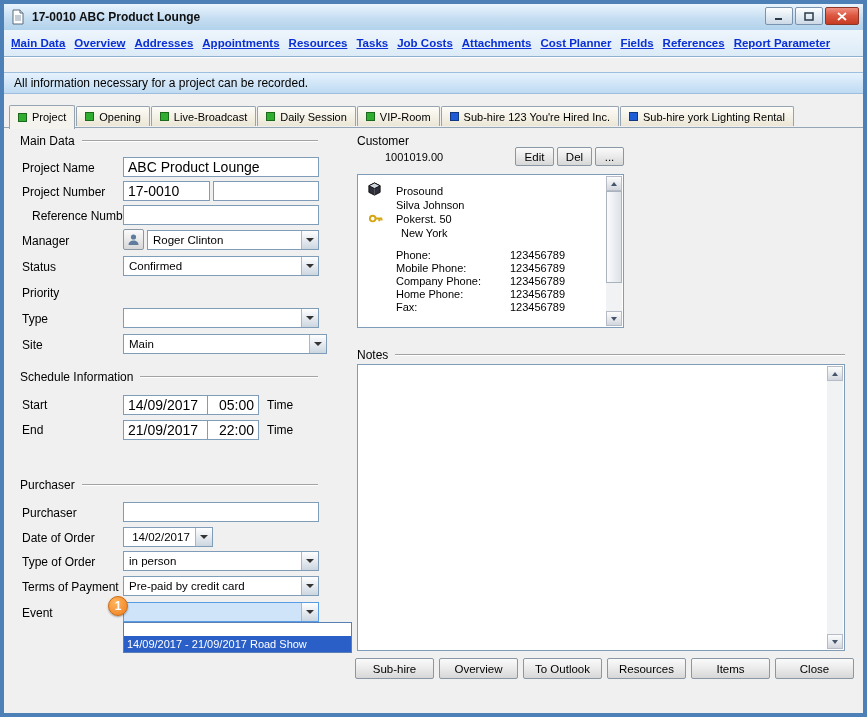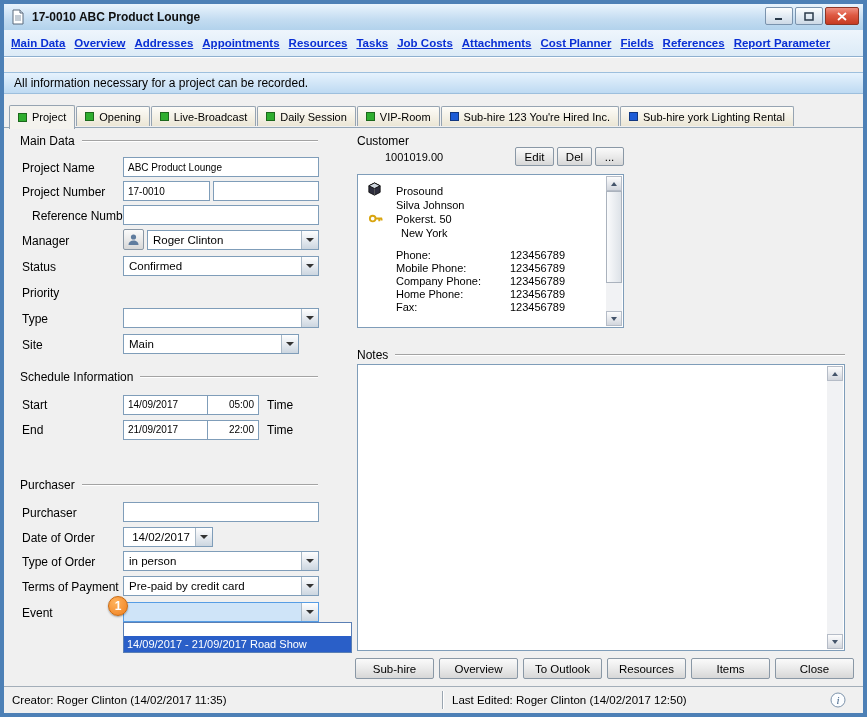--- a/index.html
+++ b/index.html
@@ -16,21 +16,21 @@
 .infobar{position:absolute;left:0;top:68px;right:0;height:22px;background:linear-gradient(#e6f2fd,#bedaf2);border-top:1px solid #9dbfdd;border-bottom:1px solid #9dbfdd;display:flex;align-items:center;padding-left:10px;font-size:12px;color:#000;}
 .pageline{position:absolute;left:0;top:123px;right:0;height:1px;background:#94a6b6;z-index:1;}
 .tabstrip{position:absolute;left:5px;top:100px;height:24px;display:flex;align-items:center;z-index:3;}
 .tab{display:flex;align-items:center;gap:5px;padding:0 8px;height:20px;border:1px solid #96a4b2;border-bottom:none;background:linear-gradient(#fdfcf8,#ebe6d5);font-size:11px;color:#000;margin-right:1px;border-radius:2px 2px 0 0;cursor:pointer;white-space:nowrap;}
 .tab.active{height:24px;background:#f4f3ee;position:relative;z-index:4;margin-bottom:-1px;}
 .tabicon{width:9px;height:9px;border:1px solid rgba(0,0,0,.4);flex:0 0 auto;}
 .lbl{position:absolute;font-size:12px;color:#000;white-space:nowrap;}
 .small{font-size:11px;}
 .ghead{position:absolute;display:flex;align-items:center;font-size:12px;color:#000;}
 .ghead .gline{flex:1;margin-left:7px;height:2px;border-top:1px solid #a3a3a3;border-bottom:1px solid #fff;}
-.tbox{position:absolute;height:20px;border:1px solid #7f9db9;background:#fff;font-size:10px;font-family:"Liberation Sans",sans-serif;padding:0 4px;color:#000;line-height:18px;}
+.tbox{position:absolute;height:20px;border:1px solid #7f9db9;background:#fff;font-size:14px;font-family:"Liberation Sans",sans-serif;padding:0 4px;color:#000;line-height:18px;}
 input.tbox{outline:none;}
 .right{text-align:right;}
 .combo{position:absolute;height:20px;border:1px solid #7f9db9;background:#fff;cursor:pointer;}
 .combo .val{position:absolute;left:5px;right:19px;top:3px;font-size:11.5px;white-space:nowrap;overflow:hidden;color:#000;}
 .arrowbox{position:absolute;top:0;right:0;bottom:0;width:17px;background:linear-gradient(#fefefe,#e9edf2 45%,#ccd6e0);border-left:1px solid #a9b8c6;display:flex;align-items:center;justify-content:center;}
 .arr{width:0;height:0;border-left:4px solid transparent;border-right:4px solid transparent;border-top:4px solid #333;}
 .combo.focused{background:#cfe4f8;border-color:#569de5;}
 .droplist{position:absolute;border:1px solid #5a7fb4;background:#fff;z-index:6;}
 .dropitem{height:13px;font-size:11px;line-height:13px;padding:0 3px;color:#000;cursor:pointer;}
 .dropitem.selected{height:16px;line-height:16px;background:#2a5fc8;color:#fff;}
@@ -177,21 +177,21 @@
 
   <span class="lbl" style="left:18px;top:308px;">Type</span>
   <div class="combo" style="left:119px;top:304px;width:196px;">
     <span class="val"></span>
     <span class="arrowbox">
         <span class="arr"></span>
       </span>
   </div>
 
   <span class="lbl" style="left:18px;top:334px;">Site</span>
-  <div class="combo" style="left:119px;top:330px;width:176px;">
+  <div class="combo" style="left:119px;top:330px;width:204px;">
     <span class="val">Main</span>
     <span class="arrowbox">
         <span class="arr"></span>
       </span>
   </div>
 
   <div class="ghead" style="left:16px;top:366px;width:298px;">
       <span>Schedule Information</span>
       <span class="gline"></span>
     </div>
@@ -315,25 +315,14 @@
     </div>
   </div>
 
   <div class="btn" style="left:351px;top:654px;width:79px;height:21px;">Sub-hire</div>
   <div class="btn" style="left:435px;top:654px;width:79px;height:21px;">Overview</div>
   <div class="btn" style="left:519px;top:654px;width:79px;height:21px;">To Outlook</div>
   <div class="btn" style="left:603px;top:654px;width:79px;height:21px;">Resources</div>
   <div class="btn" style="left:687px;top:654px;width:79px;height:21px;">Items</div>
   <div class="btn" style="left:771px;top:654px;width:79px;height:21px;">Close</div>
 
-  <div class="statusbar">
-    <span class="stxt" style="left:8px;">Creator:  Roger Clinton (14/02/2017 11:35)</span>
-    <span class="sdiv" style="left:438px;"></span>
-    <span class="stxt" style="left:448px;">Last Edited:  Roger Clinton (14/02/2017 12:50)</span>
-    <span class="icon" style="position:absolute;left:826px;top:5px;">
-      <svg width="16" height="16" viewBox="0 0 16 16">
-          <circle cx="8" cy="8" r="7" fill="#fbfdff" stroke="#7d93ab"></circle>
-          <text x="8" y="12" text-anchor="middle" font-family="Liberation Serif, serif" font-style="italic" font-size="11" fill="#3f6186">i</text>
-        </svg>
-    </span>
-  </div>
 
 </div>
 
 </body></html>

